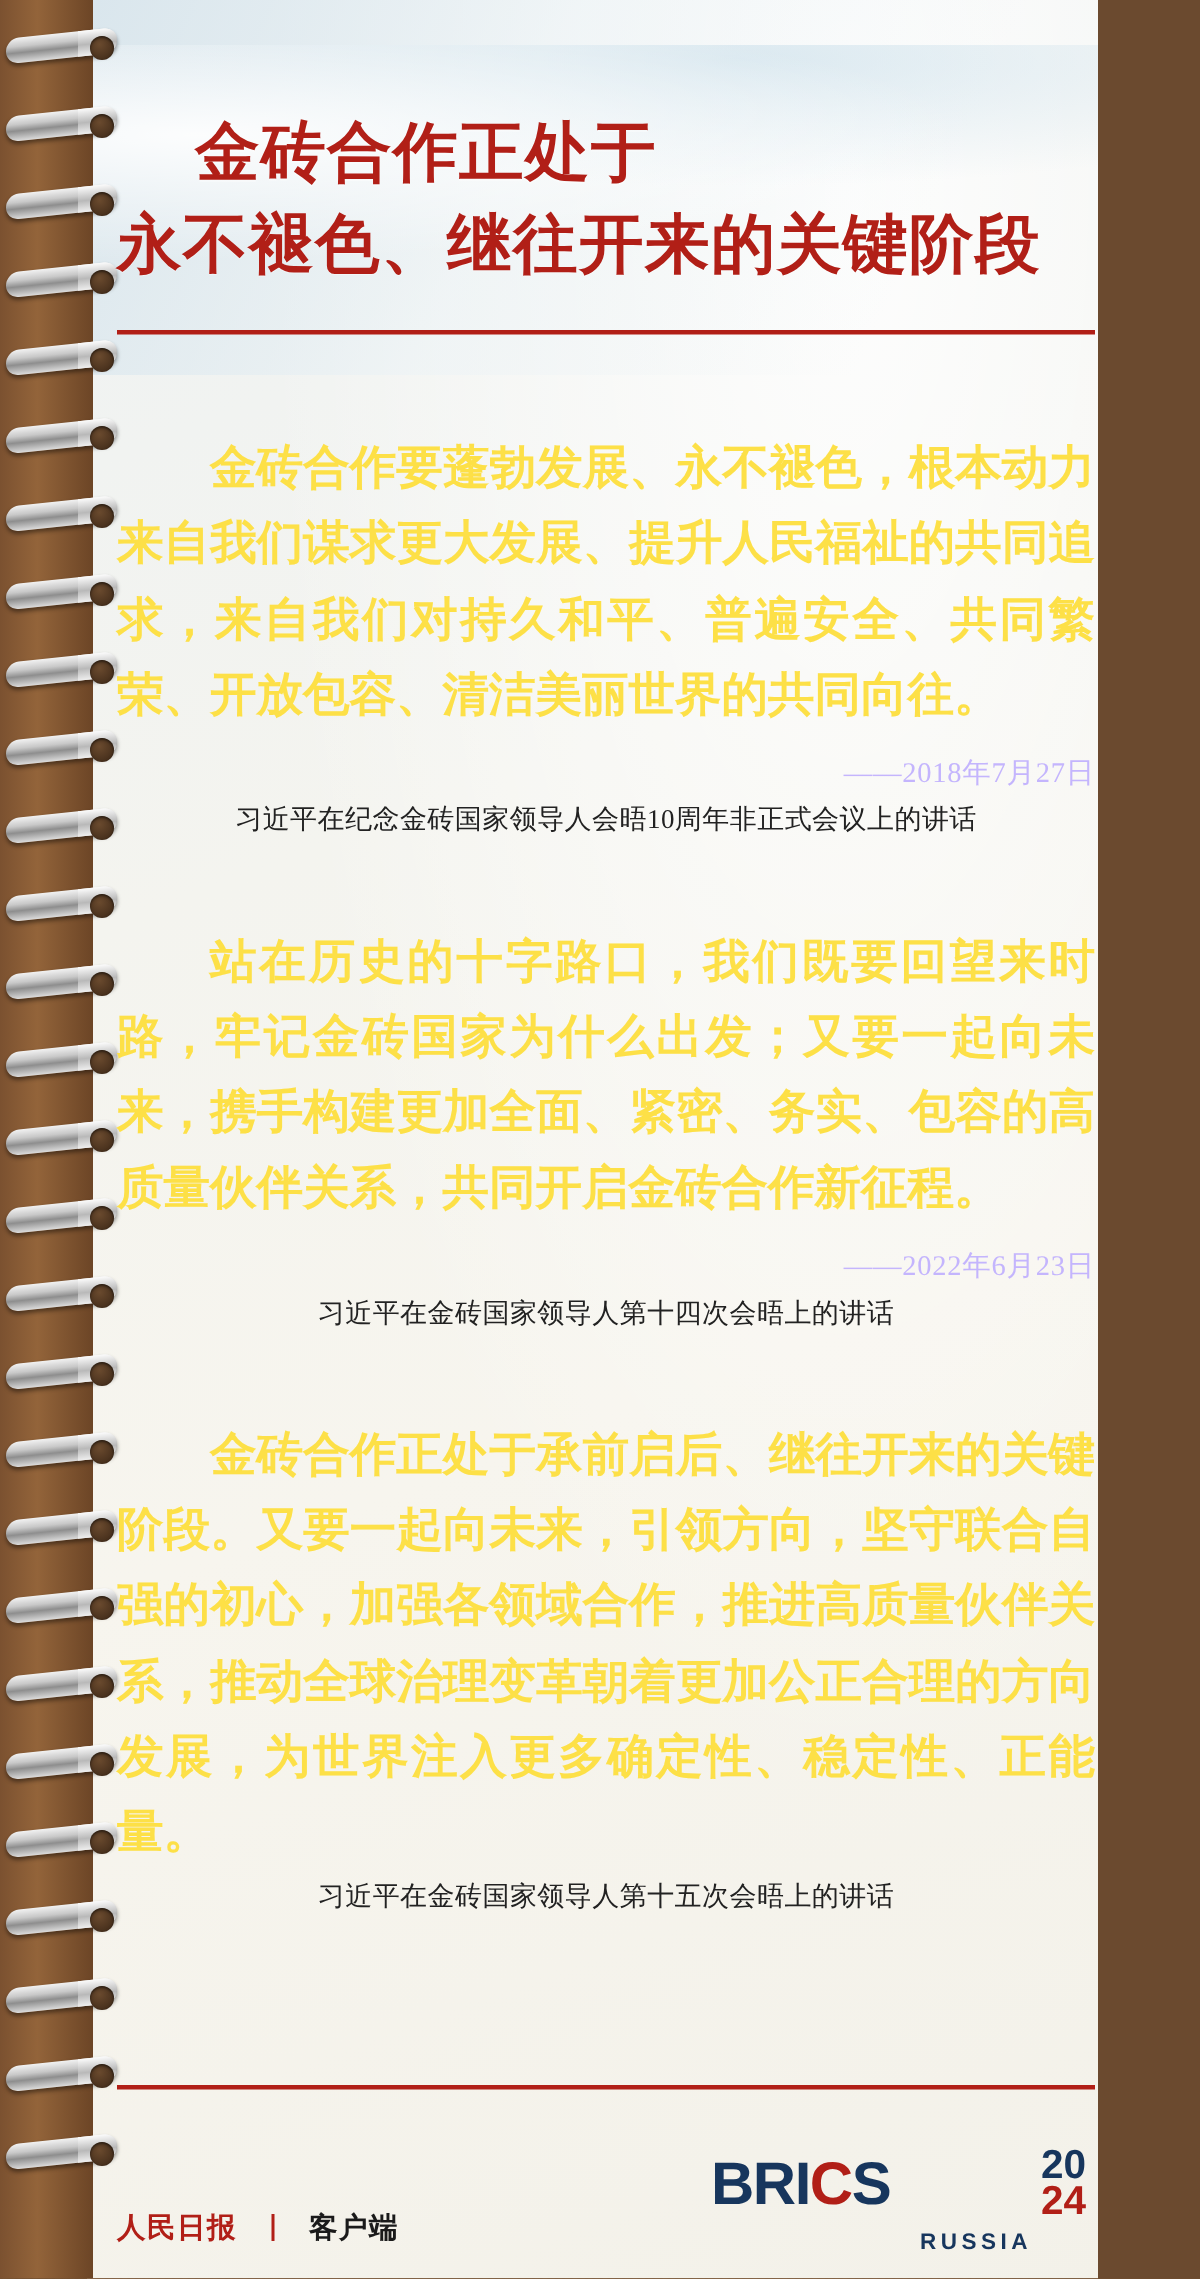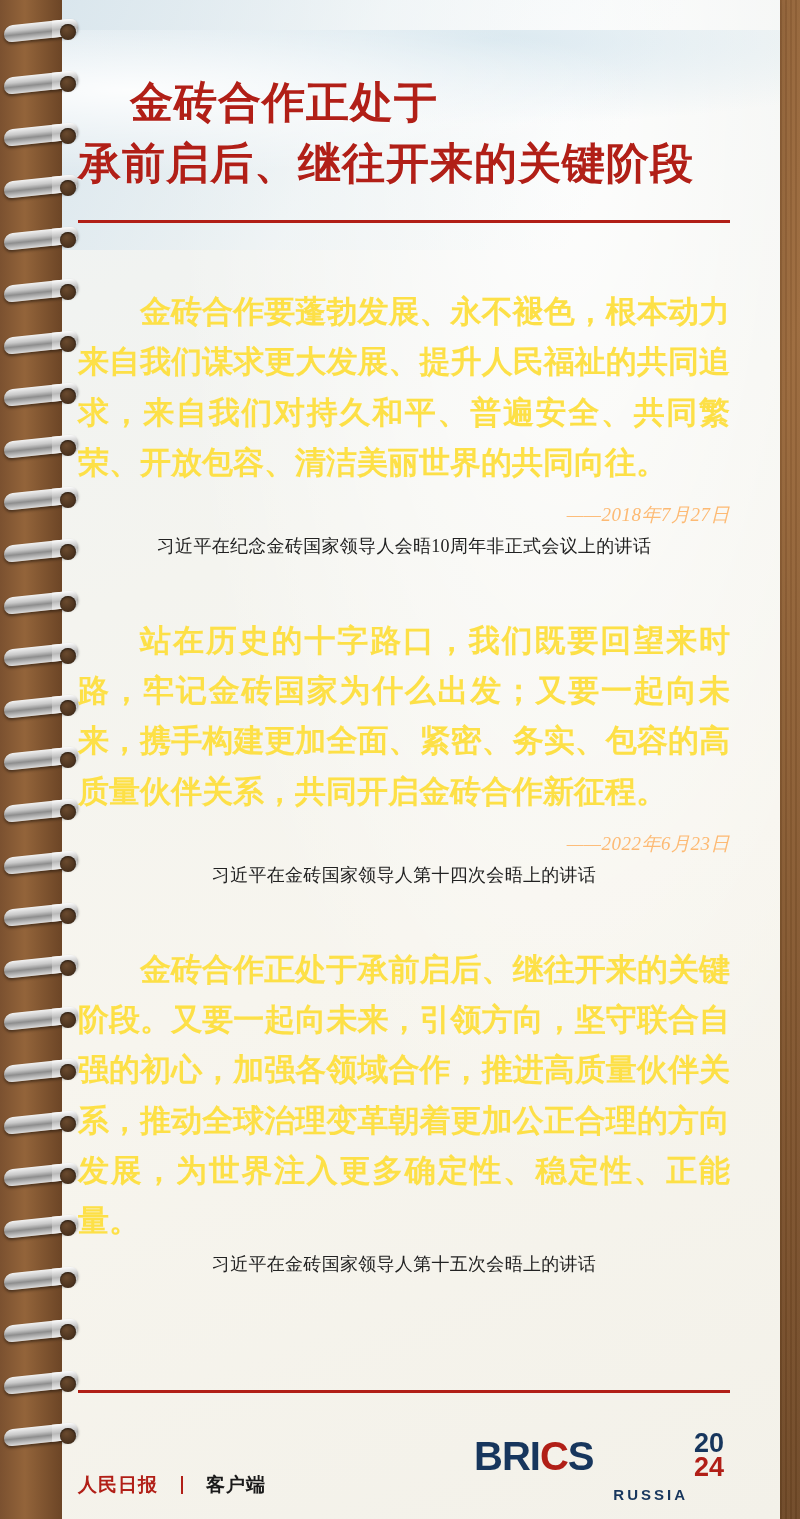--- a/index.html
+++ b/index.html
@@ -2,21 +2,21 @@
 <html lang="zh"><head>
 <meta charset="utf-8">
 <style>
   html, body {
     margin: 0;
     padding: 0;
     background: #6b4a2f;
   }
   .page {
     position: relative;
-    width: 800px;
+    width: 732px;
     height: 1519px;
     overflow: hidden;
     font-family: "Liberation Serif", "DejaVu Serif", serif;
     background:
       linear-gradient(90deg,
         #7a5533 0px, #8a6340 10px, #6e4a2c 26px, #5d3d23 34px, #7d5634 44px,
         #9a7category 44px);
     background-color: #7a5533;
   }
   
@@ -134,23 +134,22 @@
     text-align: justify;
     text-justify: inter-ideograph;
     font-weight: 600;
   }
   .quote-date {
     margin-top: 14px;
     width: 652px;
     margin-left: -52px;
     text-align: right;
     font-size: 19px;
-    color: #fdba74;
+    color: #c4b5fd;
     letter-spacing: 0.5px;
-    font-style: italic;
   }
   .quote-source {
     margin-top: 6px;
     width: 652px;
     margin-left: -52px;
     text-align: center;
     font-size: 18px;
     color: #222;
     letter-spacing: 0.3px;
   }
@@ -353,21 +352,21 @@
       <div class="ring" style="top: 1426px;">
         <i></i>
       </div>
       <div class="punch" style="top: 1428px;"></div>
     </div>
 
   <div class="content">
 
     <div class="title">
       <span class="l1">金砖合作正处于</span>
-      <span class="l2">承前启后、继往开来的关键阶段</span>
+      <span class="l2">永不褪色、继往开来的关键阶段</span>
     </div>
     <div class="title-rule"></div>
 
     <div class="quote-block first">
       <div class="quote-text">金砖合作要蓬勃发展、永不褪色，根本动力来自我们谋求更大发展、提升人民福祉的共同追求，来自我们对持久和平、普遍安全、共同繁荣、开放包容、清洁美丽世界的共同向往。</div>
       <div class="quote-date">——2018年7月27日</div>
       <div class="quote-source">习近平在纪念金砖国家领导人会晤10周年非正式会议上的讲话</div>
     </div>
 
     <div class="quote-block">

